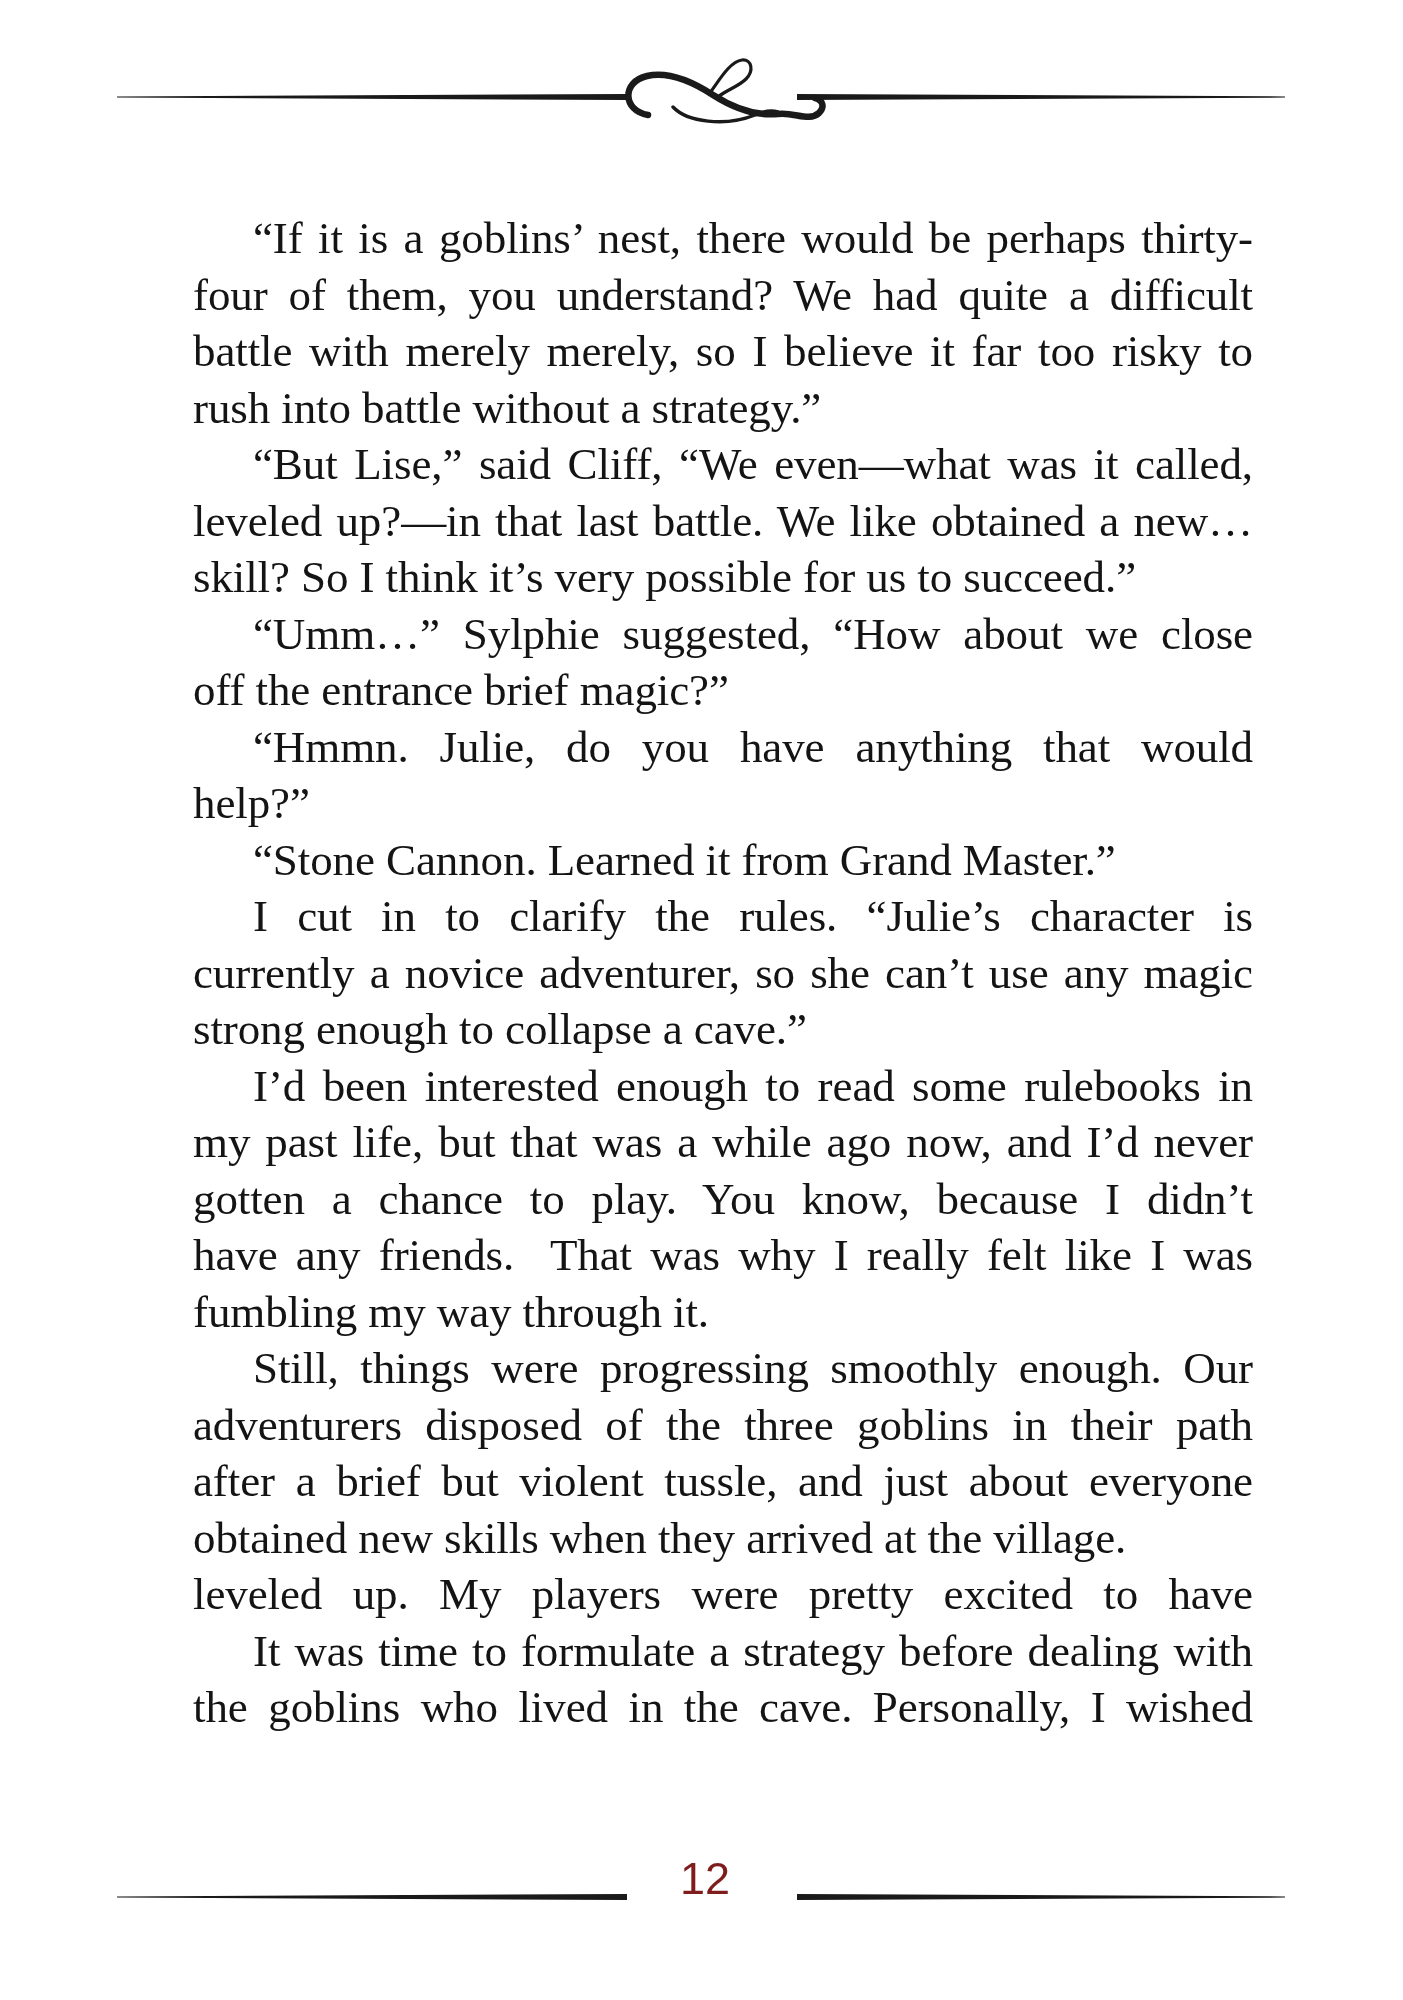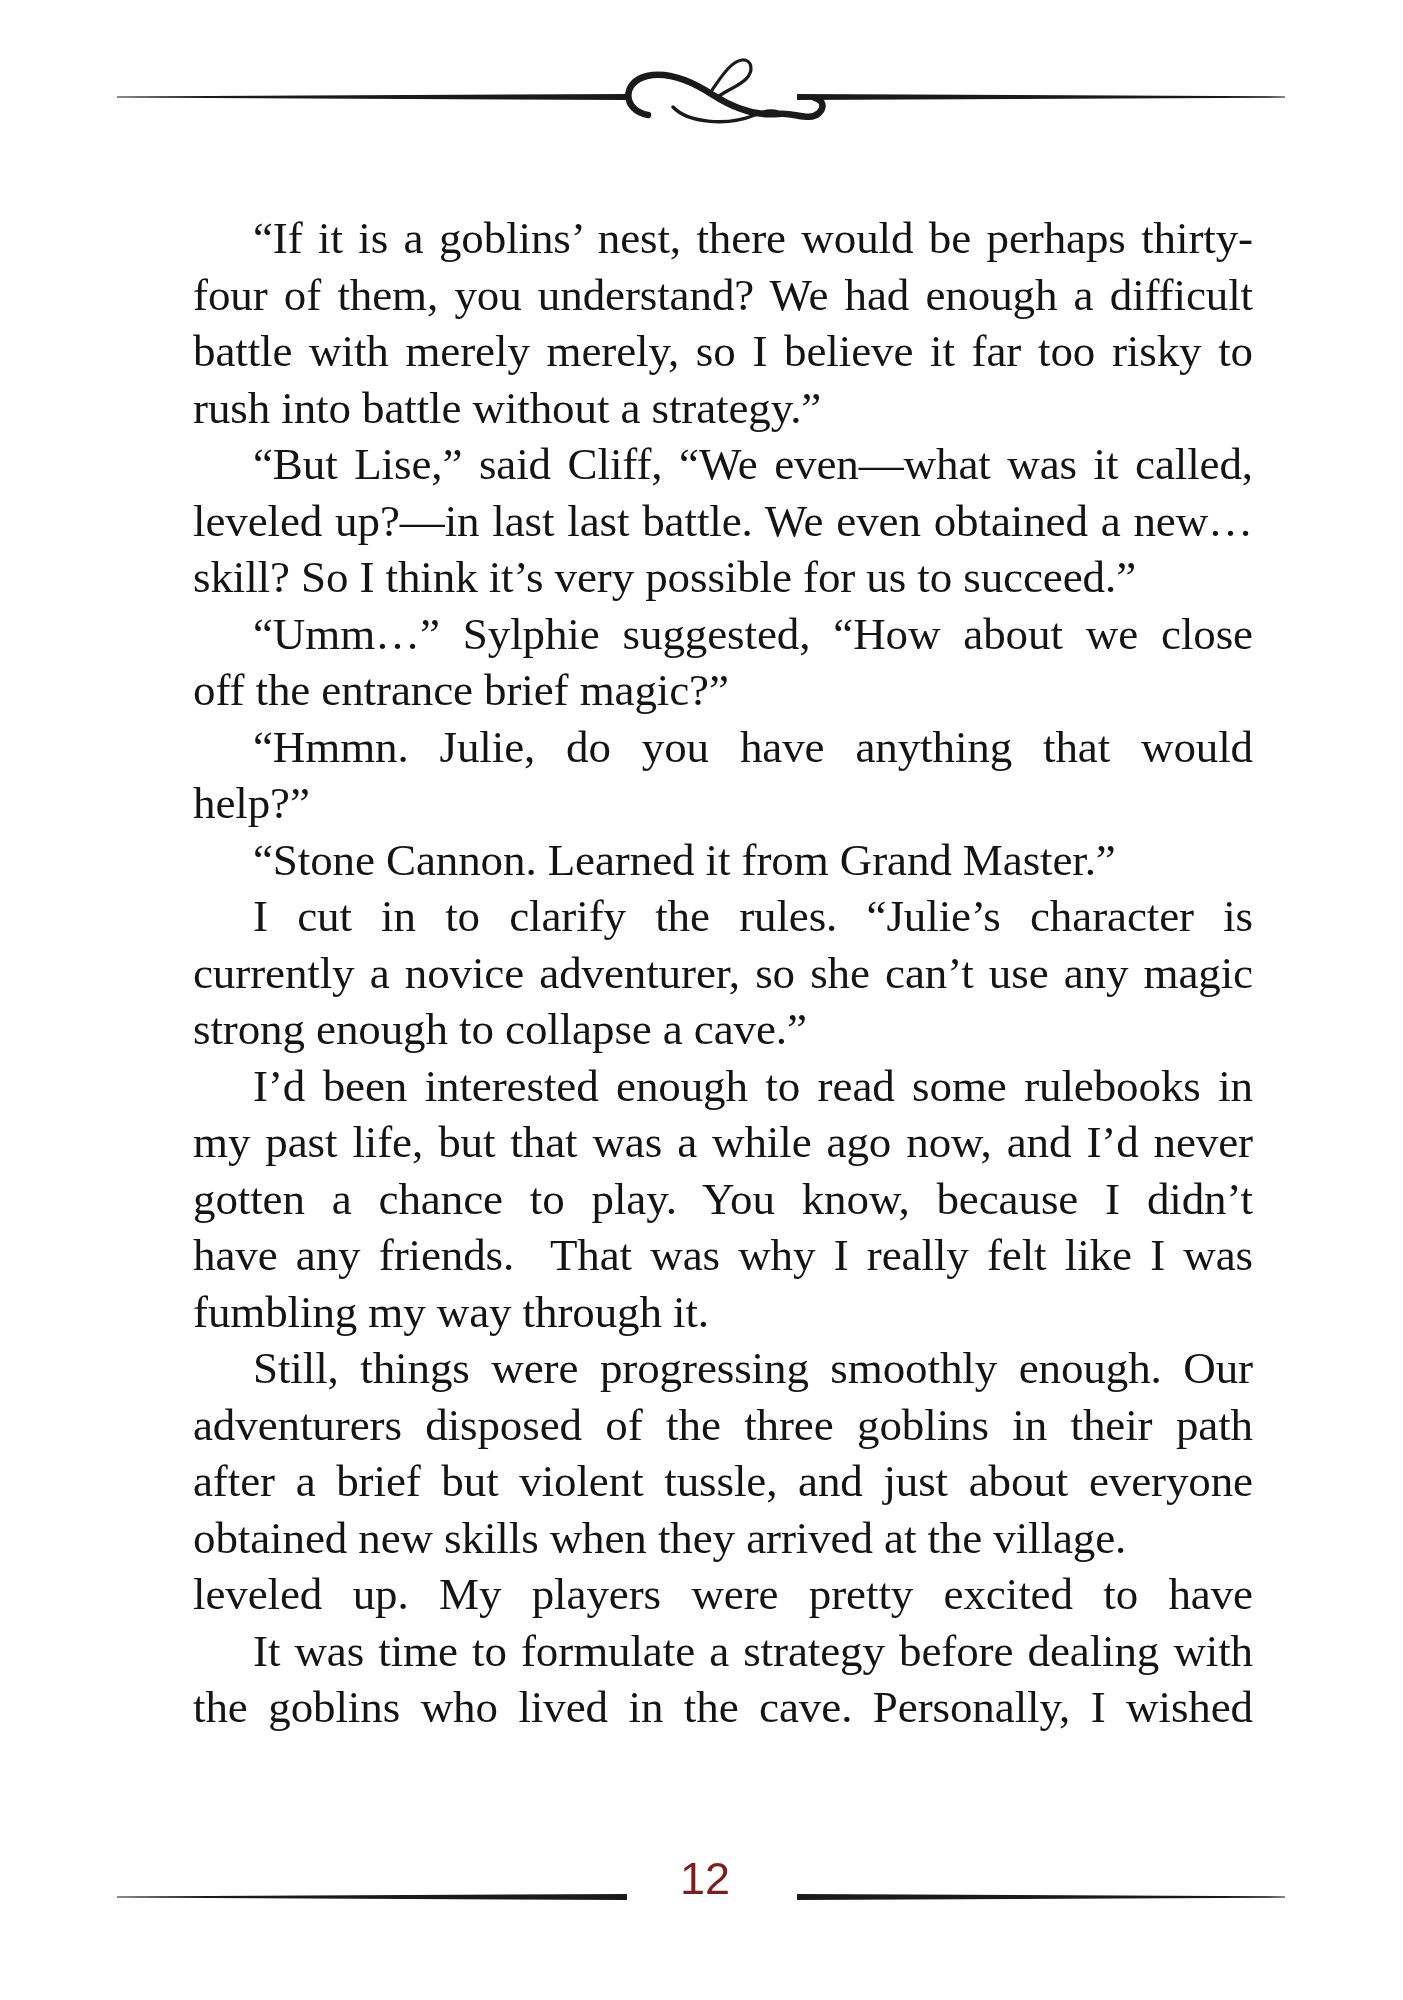--- a/index.html
+++ b/index.html
@@ -63,25 +63,25 @@
     <path d="M 45 63 C 20 59, 18 30, 44 24 C 66 19, 90 30, 110 43 C 132 57, 155 64, 175 62 C 192 60, 206 70, 216 61 C 222 55, 220 48, 212 46" stroke-width="6.5"></path>
 
     <path d="M 106 42 C 116 29, 126 10, 139 8 C 149 7, 151 19, 143 27 C 136 34, 126 37, 116 44" stroke-width="3.2"></path>
 
     <path d="M 70 55 C 84 70, 122 75, 152 63 C 166 57, 174 58, 180 63" stroke-width="3.4"></path>
   </svg>
   <div class="rule taper-right hdr-rule-right"></div>
 
   <div class="text-block">
       <div class="line indent">“If it is a goblins’ nest, there would be perhaps thirty-</div>
-      <div class="line">four of them, you understand? We had enough a difficult</div>
+      <div class="line">four of them, you understand? We had quite a difficult</div>
       <div class="line">battle with merely merely, so I believe it far too risky to</div>
       <div class="line endline">rush into battle without a strategy.”</div>
       <div class="line indent">“But Lise,” said Cliff, “We even—what was it called,</div>
-      <div class="line">leveled up?—in last last battle. We even obtained a new…</div>
+      <div class="line">leveled up?—in that last battle. We like obtained a new…</div>
       <div class="line endline">skill? So I think it’s very possible for us to succeed.”</div>
       <div class="line indent">“Umm…” Sylphie suggested, “How about we close</div>
       <div class="line endline">off the entrance brief magic?”</div>
       <div class="line indent">“Hmmn. Julie, do you have anything that would</div>
       <div class="line endline">help?”</div>
       <div class="line indent endline">“Stone Cannon. Learned it from Grand Master.”</div>
       <div class="line indent">I cut in to clarify the rules. “Julie’s character is</div>
       <div class="line">currently a novice adventurer, so she can’t use any magic</div>
       <div class="line endline">strong enough to collapse a cave.”</div>
       <div class="line indent">I’d been interested enough to read some rulebooks in</div>

